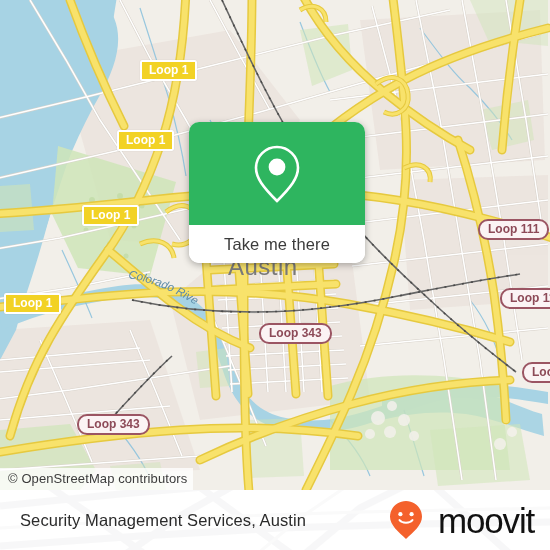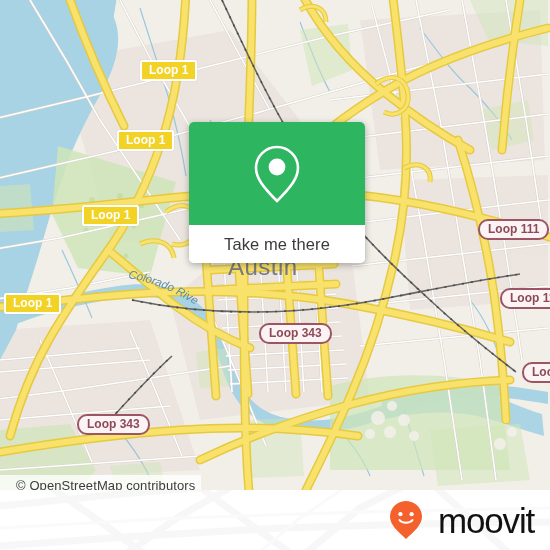--- a/index.html
+++ b/index.html
@@ -14,33 +14,32 @@
   #map-area {
     position:absolute; left:0; top:0; width:550px; height:490px;
     overflow:hidden; background:#f2efe9;
   }
   #map-svg { position:absolute; left:0; top:0; display:block; }
 
   
   #osm-attrib {
     position:absolute; left:0; top:468px;
     background:rgba(255,255,255,0.78);
-    padding:2px 6px 3px 16px;
+    padding:2px 6px 3px 8px;
     font-size:13px; color:#3c3c3c;
     letter-spacing:0.1px;
     line-height:17px;
     white-space:nowrap;
-    margin-top:7px;
   }
 
   
   #popup {
     position:absolute; left:189px; top:122px;
     width:176px; height:141px;
-    border-radius:5px;
+    border-radius:10px;
     box-shadow:0 2px 7px rgba(0,0,0,0.30);
     overflow:hidden;
     background:#fff;
   }
   #popup-green {
     height:103px; width:100%;
     background:#2eb55f;
     display:flex; align-items:center; justify-content:center;
   }
   #popup-foot {
@@ -401,20 +400,21 @@
         <path d="M430 -6 L470 30 L510 66"></path>
         <path d="M0 58 L140 48 L280 40 L420 36 L550 34"></path>
         <path d="M120 70 L180 28 L240 -6"></path>
       </g>
       <g stroke="#f6f6f7" stroke-width="3" fill="none">
         <path d="M0 40 L180 30 L360 24 L550 20"></path>
         <path d="M250 72 L300 30 L350 -4"></path>
       </g>
     </svg>
 
+    <div id="place-title">Security Management Services, Austin</div>
 
     <div id="brand">
       <svg width="34" height="40" viewBox="0 0 34 40">
         <path d="M17 1 C 8.2 1, 1 8.1, 1 16.8 C 1 25.2, 9.5 32, 17 39
                  C 24.5 32, 33 25.2, 33 16.8 C 33 8.1, 25.8 1, 17 1 Z" fill="#f4612c"></path>
         <circle cx="11.4" cy="14.2" r="2.1" fill="#ffffff"></circle>
         <circle cx="22.6" cy="14.2" r="2.1" fill="#ffffff"></circle>
         <path d="M10.5 20 C 13 23.6, 21 23.6, 23.5 20" stroke="#ffffff" stroke-width="2.1" fill="none" stroke-linecap="round"></path>
       </svg>
       <span id="brand-word">moovit</span>

